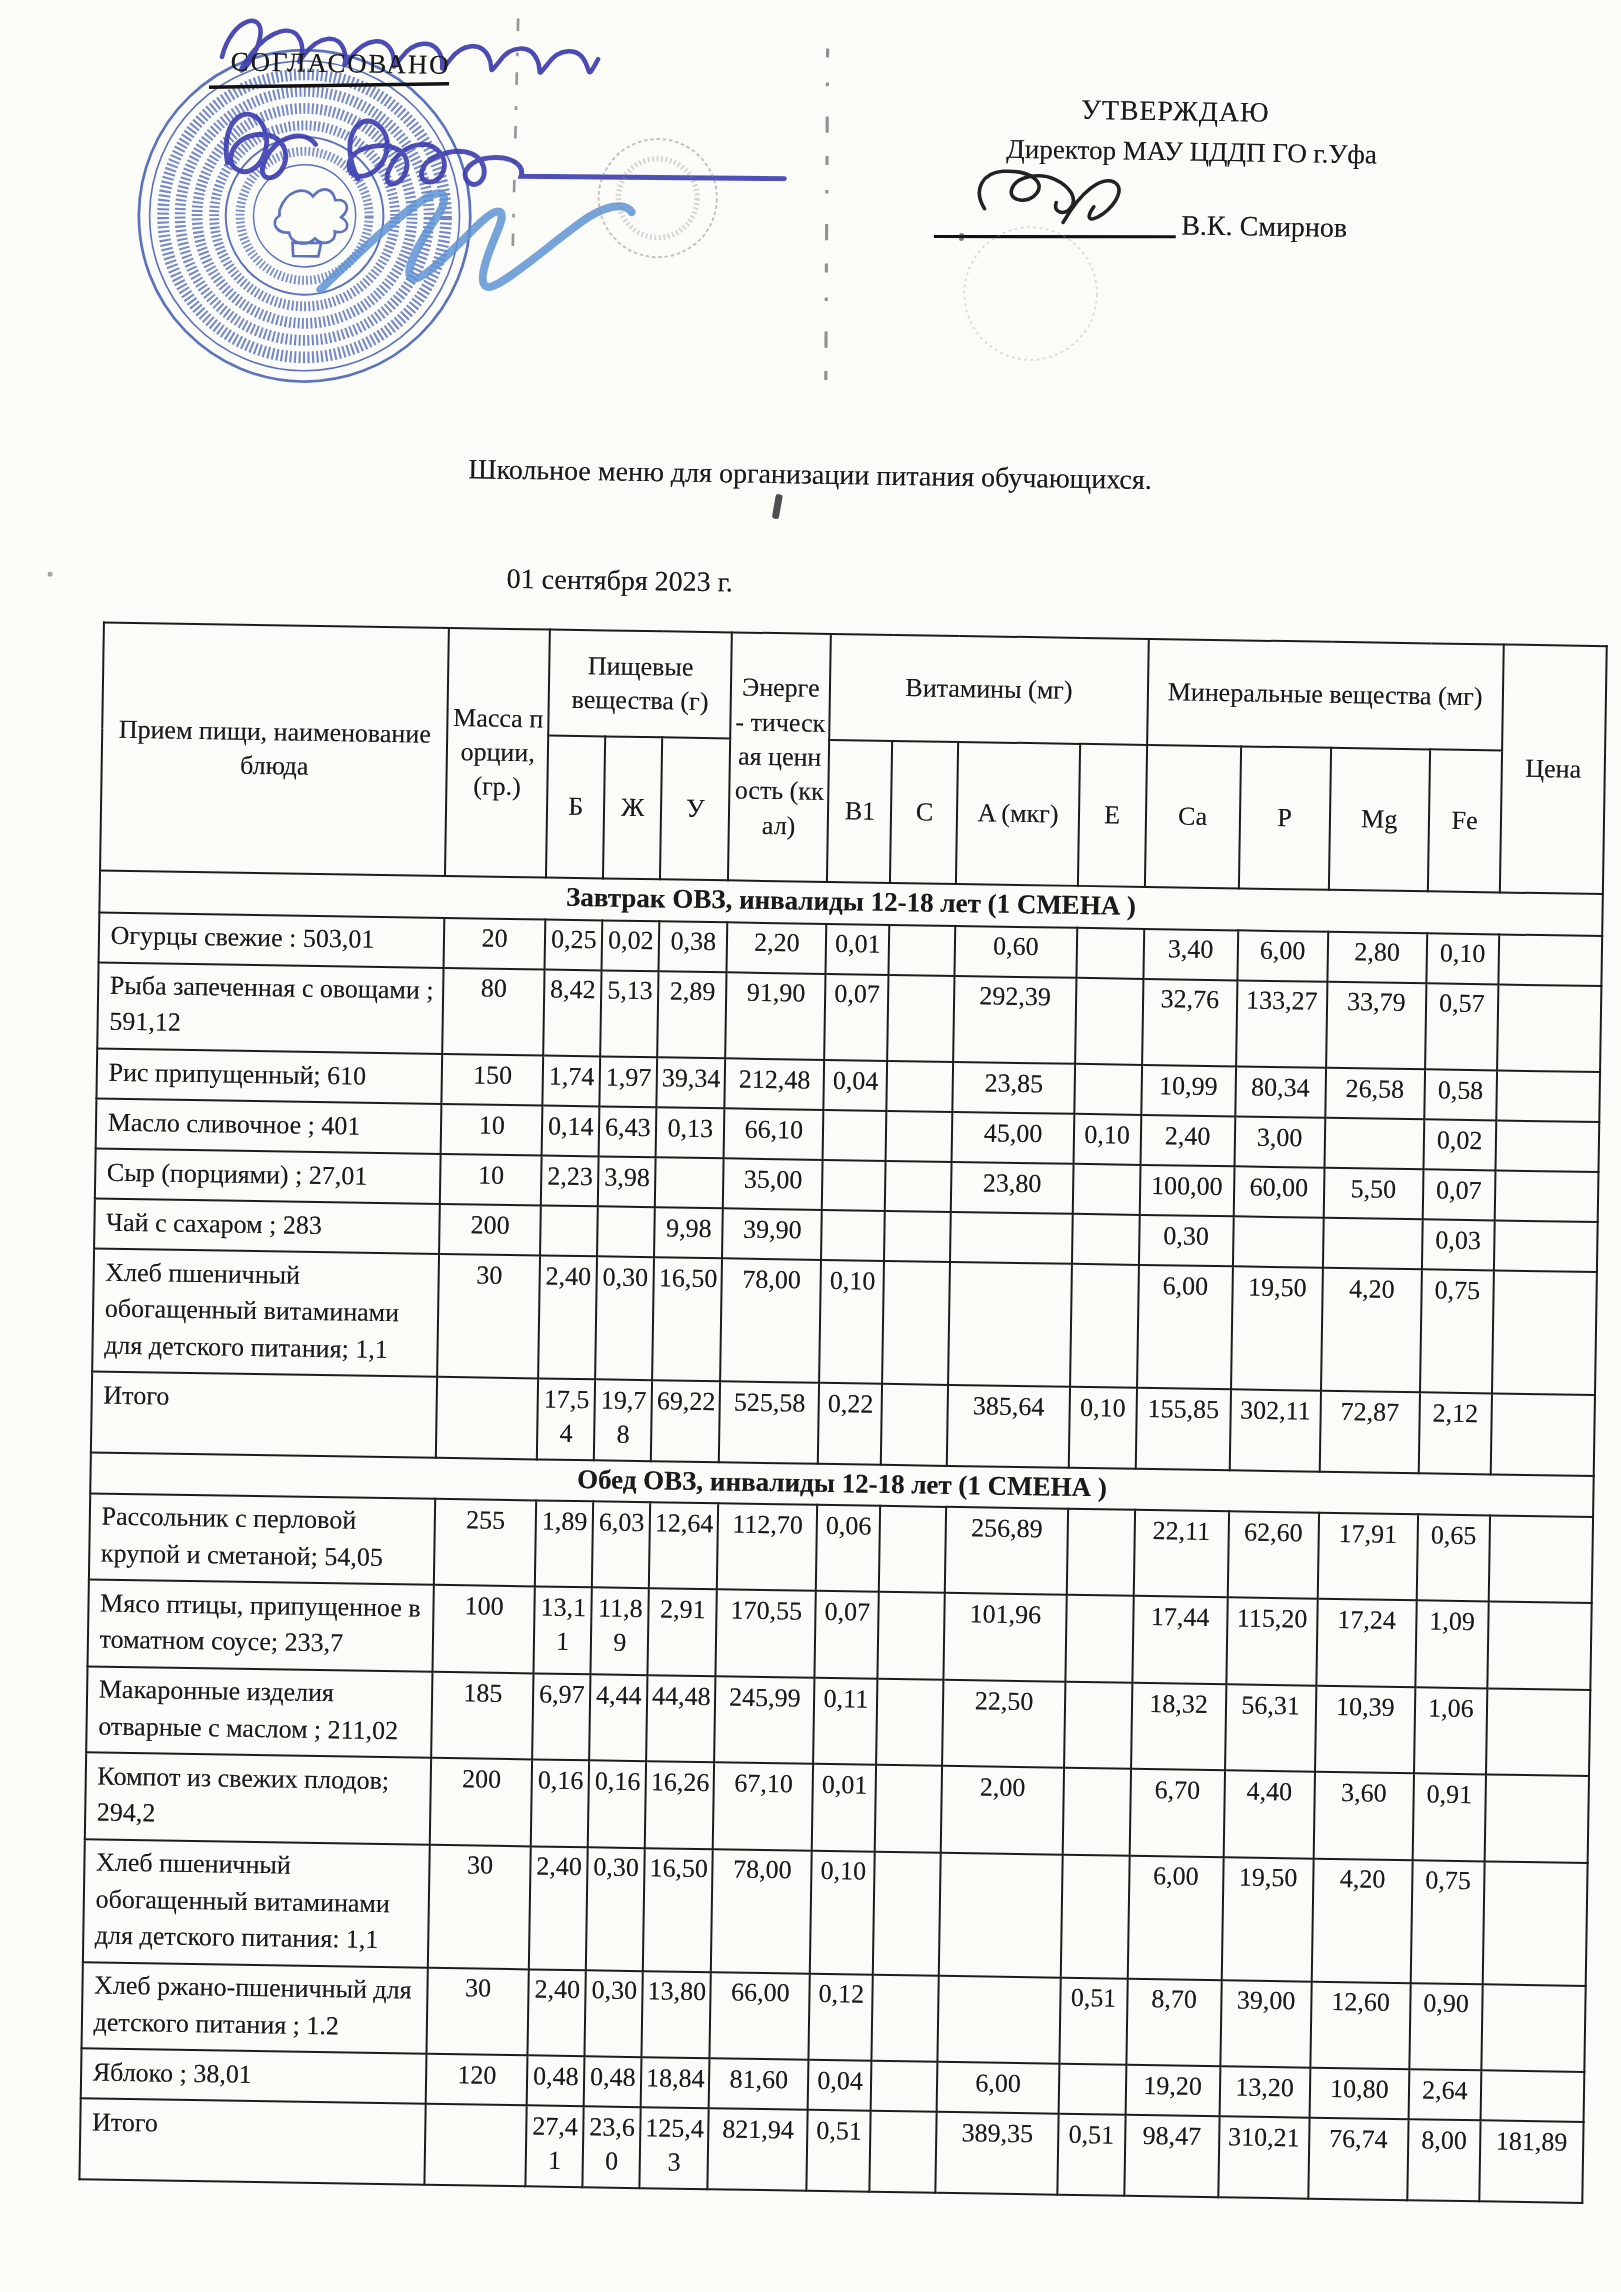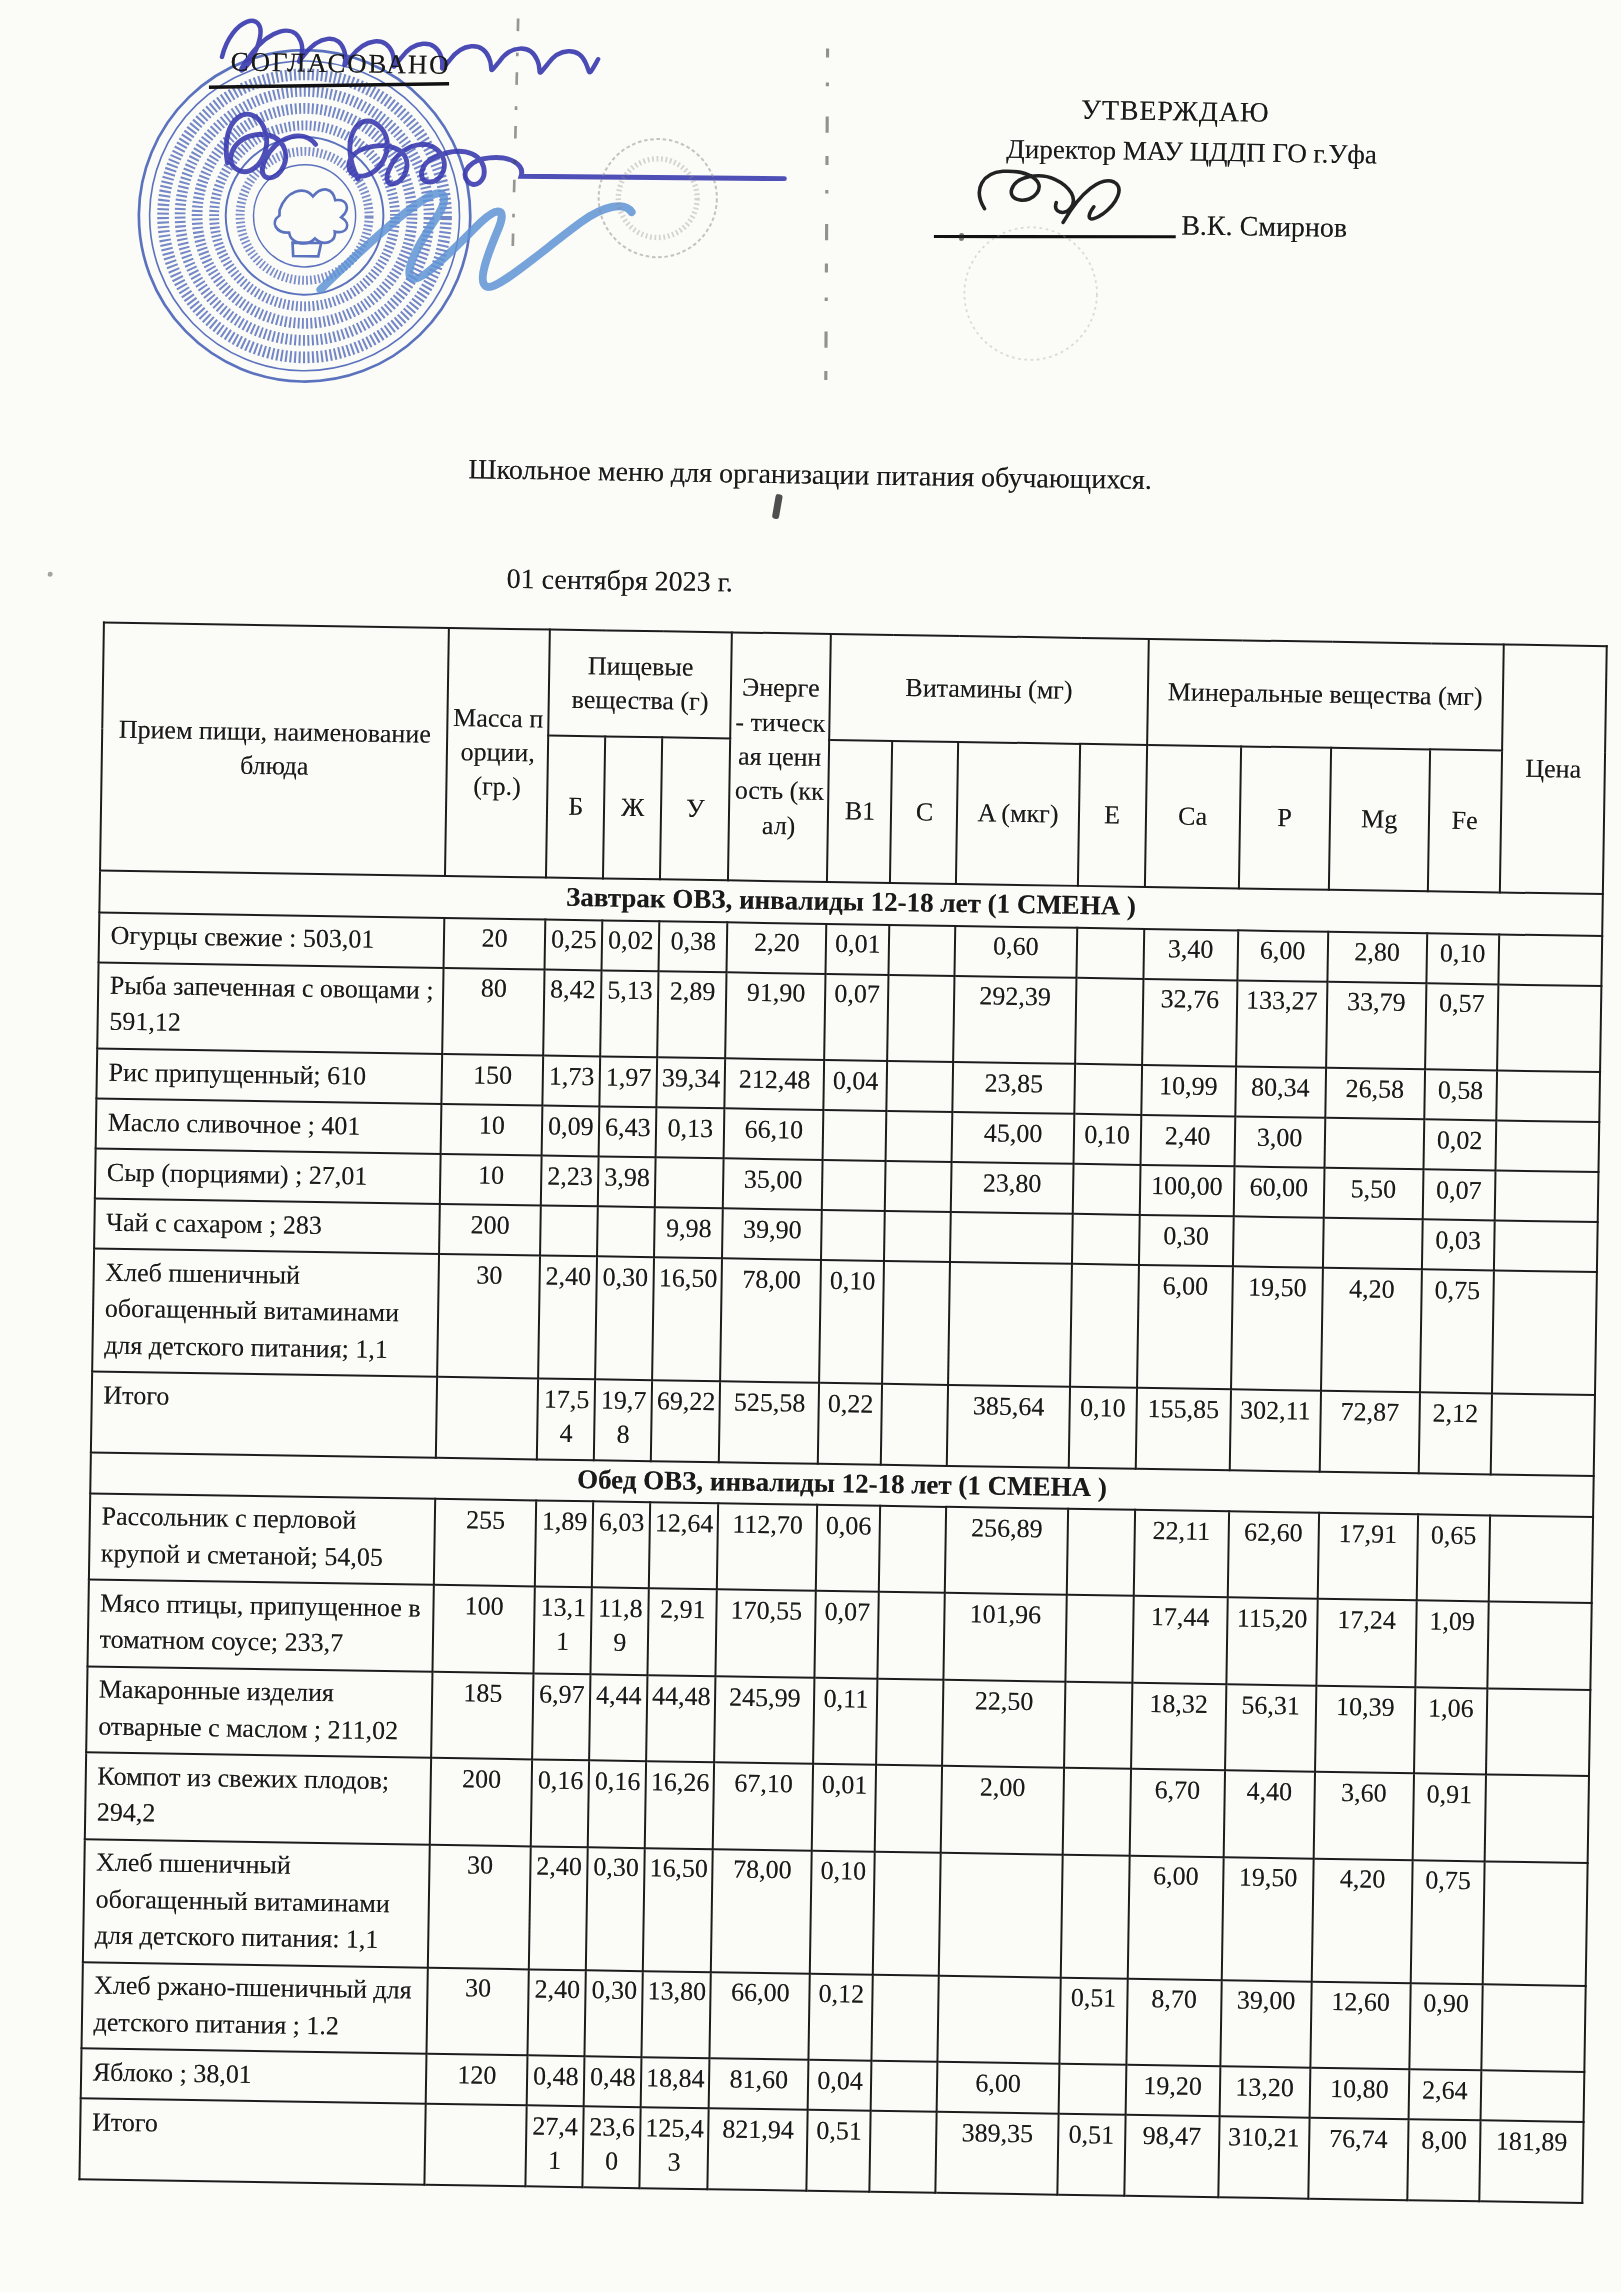--- a/index.html
+++ b/index.html
@@ -184,38 +184,38 @@
     <td></td>
     <td>32,76</td>
     <td>133,27</td>
     <td>33,79</td>
     <td>0,57</td>
     <td></td>
   </tr>
           <tr>
     <td class="name">Рис припущенный; 610</td>
     <td>150</td>
-    <td>1,73</td>
+    <td>1,74</td>
     <td>1,97</td>
     <td>39,34</td>
     <td>212,48</td>
     <td>0,04</td>
     <td></td>
     <td>23,85</td>
     <td></td>
     <td>10,99</td>
     <td>80,34</td>
     <td>26,58</td>
     <td>0,58</td>
     <td></td>
   </tr>
           <tr>
     <td class="name">Масло сливочное ; 401</td>
     <td>10</td>
-    <td>0,09</td>
+    <td>0,14</td>
     <td>6,43</td>
     <td>0,13</td>
     <td>66,10</td>
     <td></td>
     <td></td>
     <td>45,00</td>
     <td>0,10</td>
     <td>2,40</td>
     <td>3,00</td>
     <td></td>

